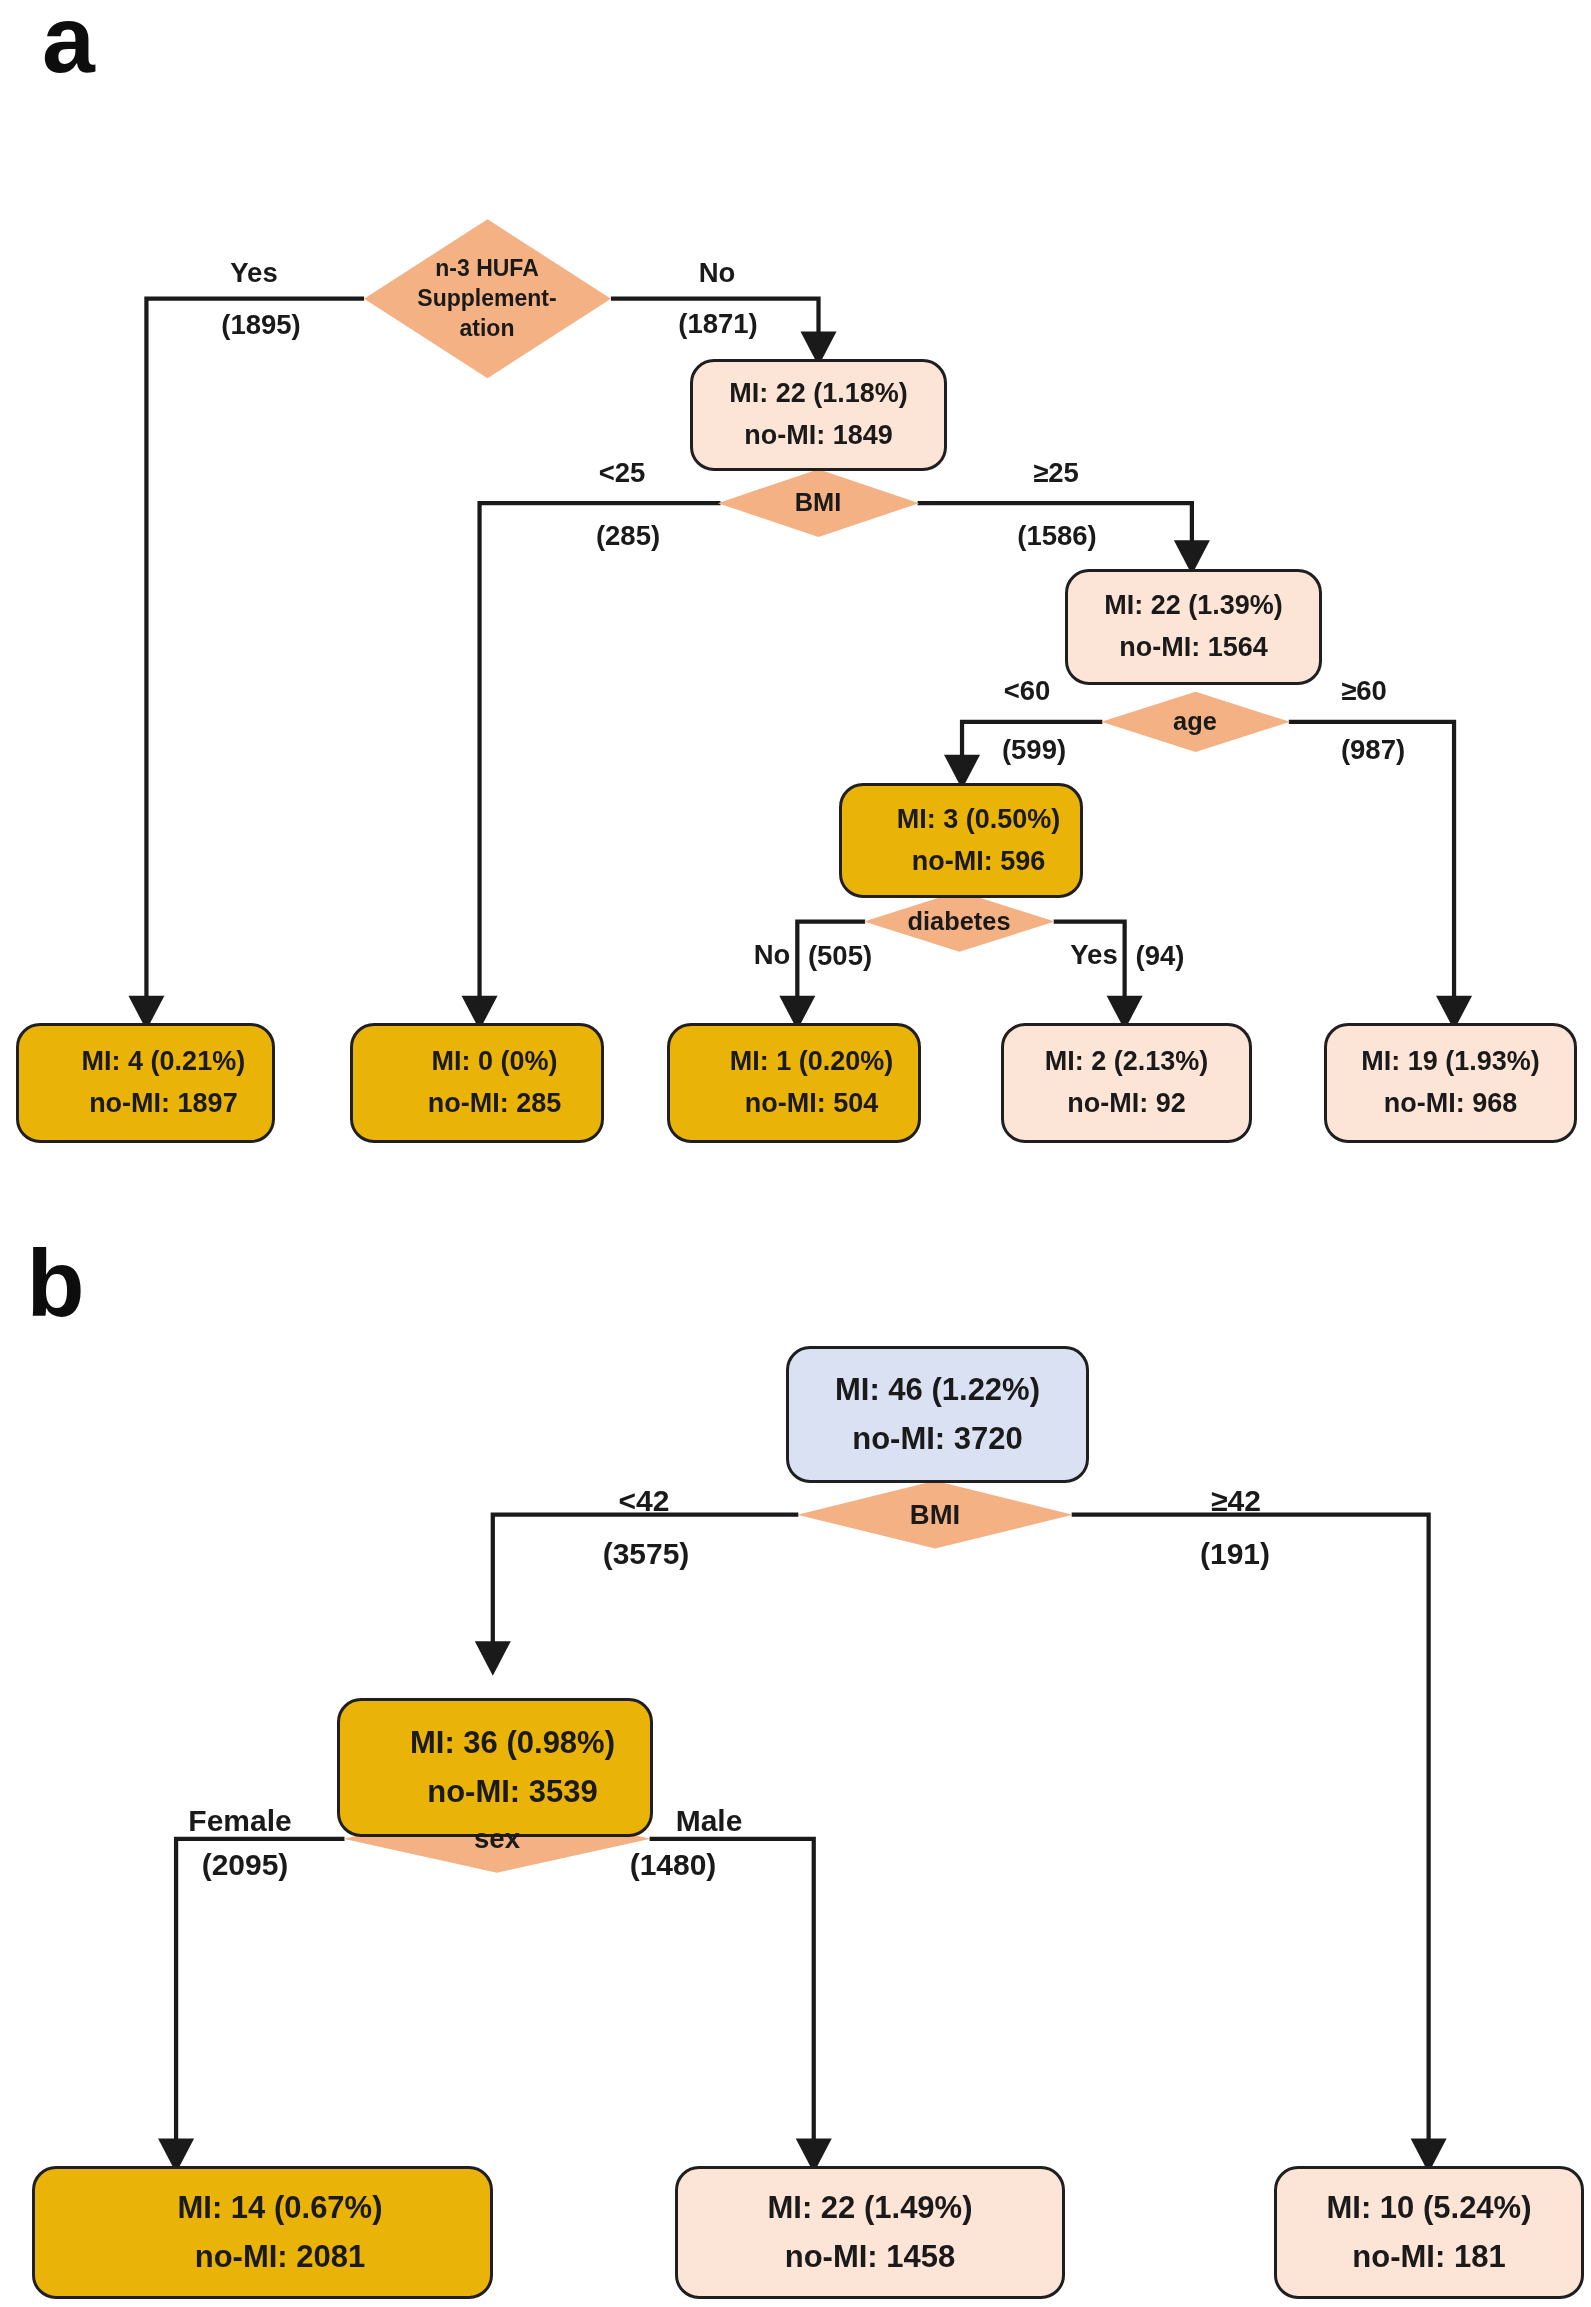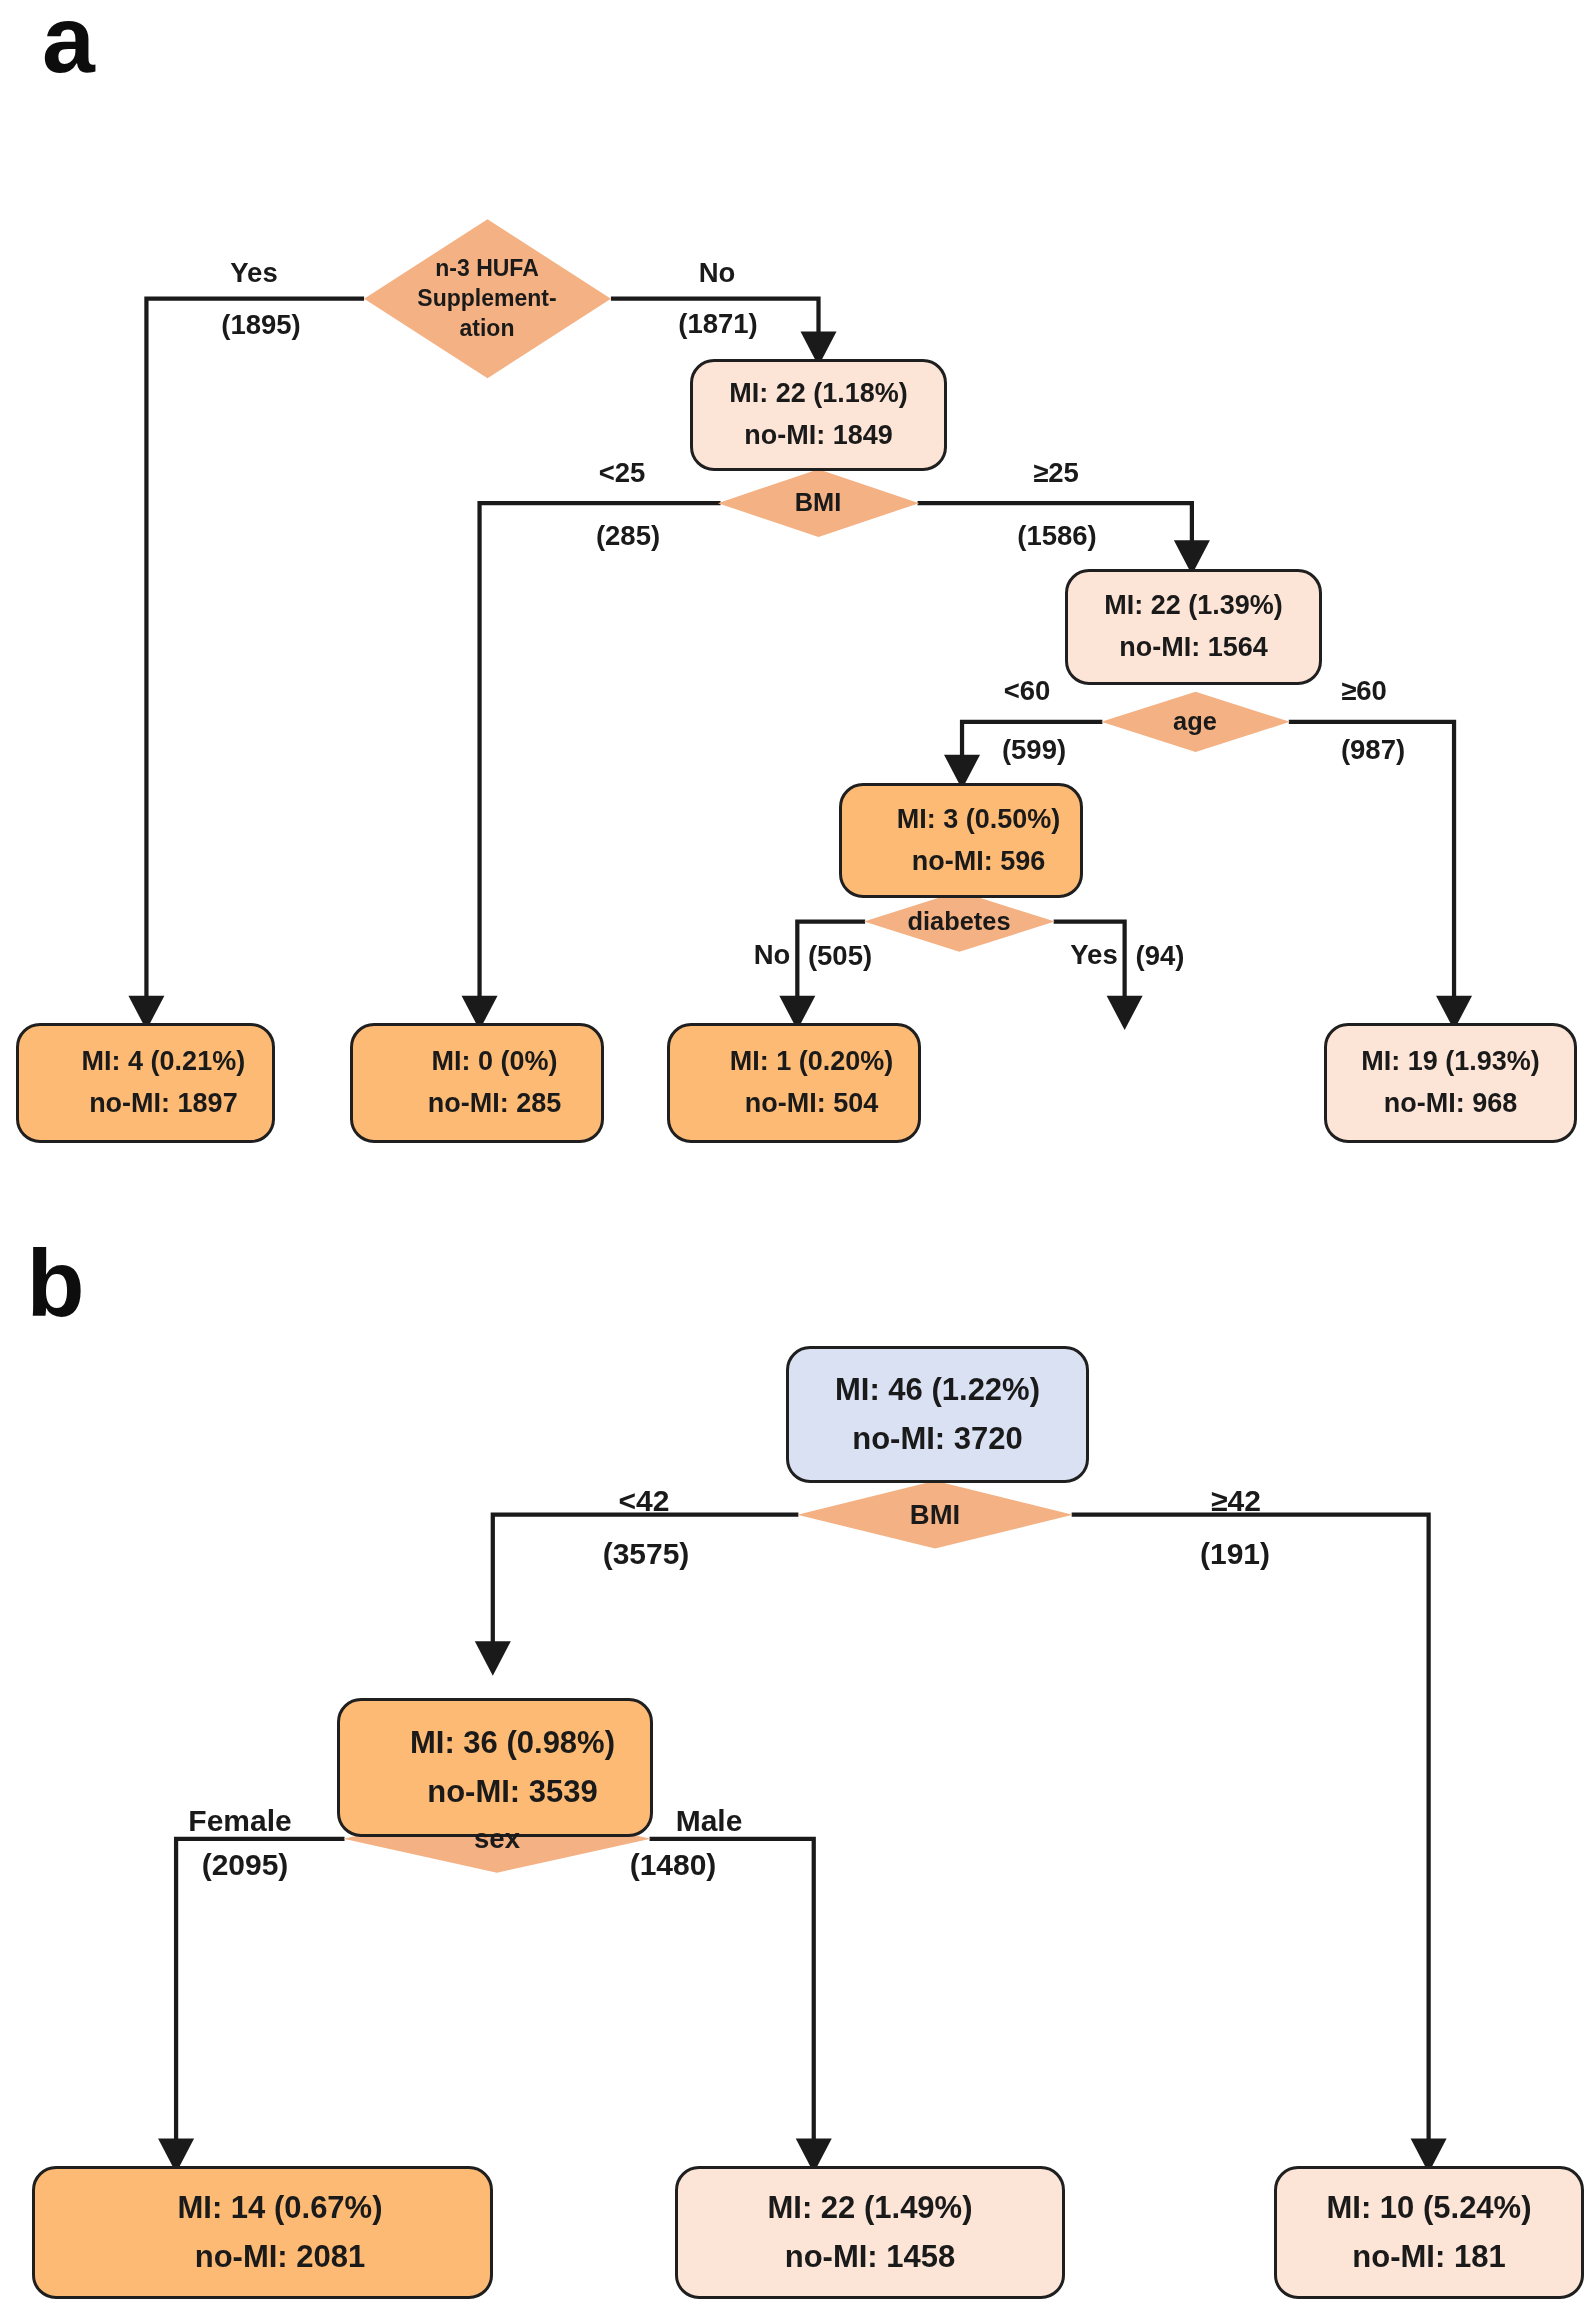--- a/index.html
+++ b/index.html
@@ -21,21 +21,21 @@
     box-sizing:border-box;
     border:3.2px solid #1f1f1f;
     border-radius:24px;
     display:flex;flex-direction:column;justify-content:center;align-items:center;
     text-align:center;font-weight:700;
   }
   .node .nl{line-height:1.55;white-space:nowrap;}
   .pa-node{font-size:27px;}
   .pb-node{font-size:31px;}
   .fill-blue{background:#d9e1f2;}
-  .fill-green{background:#fdba74;padding-left:35px;}
+  .fill-green{background:#eab308;padding-left:35px;}
   .fill-peach{background:#fce4d6;}
   .blabel{
     position:absolute;z-index:3;
     transform:translate(-50%,-50%);
     font-weight:700;white-space:nowrap;line-height:1;
   }
   .pa-lab{font-size:27.5px;}
   .pb-lab{font-size:30px;}
   .dlabel{
     position:absolute;z-index:3;
@@ -118,20 +118,24 @@
   <div class="node fill-green pa-node" style="left:350px;top:1023px;width:254px;height:120px;">
     <div class="nl">MI: 0 (0%)</div>
     <div class="nl">no-MI: 285</div>
   </div>
 
   <div class="node fill-green pa-node" style="left:667px;top:1023px;width:254px;height:120px;">
     <div class="nl">MI: 1 (0.20%)</div>
     <div class="nl">no-MI: 504</div>
   </div>
 
+  <div class="node fill-peach pa-node" style="left:1001px;top:1023px;width:251px;height:120px;">
+    <div class="nl">MI: 2 (2.13%)</div>
+    <div class="nl">no-MI: 92</div>
+  </div>
 
   <div class="node fill-peach pa-node" style="left:1324px;top:1023px;width:253px;height:120px;">
     <div class="nl">MI: 19 (1.93%)</div>
     <div class="nl">no-MI: 968</div>
   </div>
 
   <div class="dlabel dl-supp" style="left:487px;top:299px;">
     <div>n-3 HUFA</div>
     <div>Supplement-</div>
     <div>ation</div>

